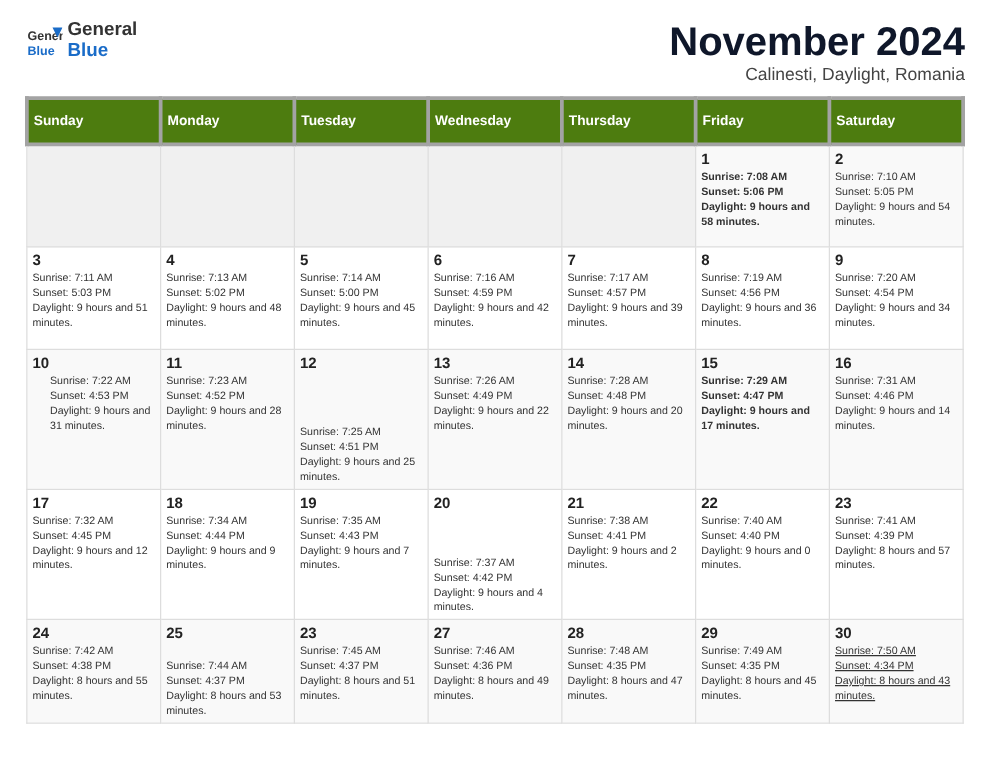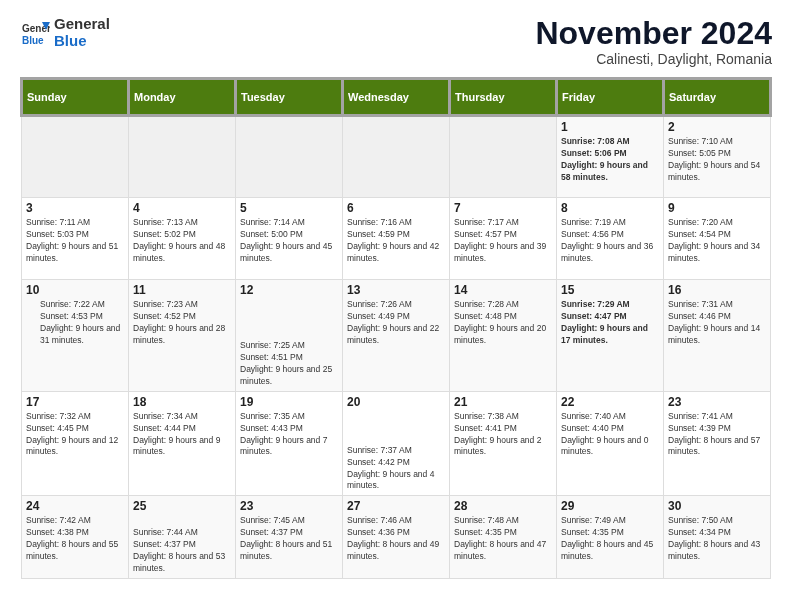--- a/index.html
+++ b/index.html
@@ -317,20 +317,20 @@
 Daylight: 8 hours and 47 minutes.</div>
           </td>
           <td>
             <span class="day-num">29</span>
             <div class="day-info" style="white-space: pre-line;">Sunrise: 7:49 AM
 Sunset: 4:35 PM
 Daylight: 8 hours and 45 minutes.</div>
           </td>
           <td>
             <span class="day-num">30</span>
-            <div class="day-info" style="white-space: pre-line;">Sunrise: 7:50 AM
+            <div class="day-info" style="white-space: pre-line; text-decoration: underline;">Sunrise: 7:50 AM
 Sunset: 4:34 PM
 Daylight: 8 hours and 43 minutes.</div>
           </td>
         </tr>
       </tbody>
   </table>
 </div>
 
 </body></html>

